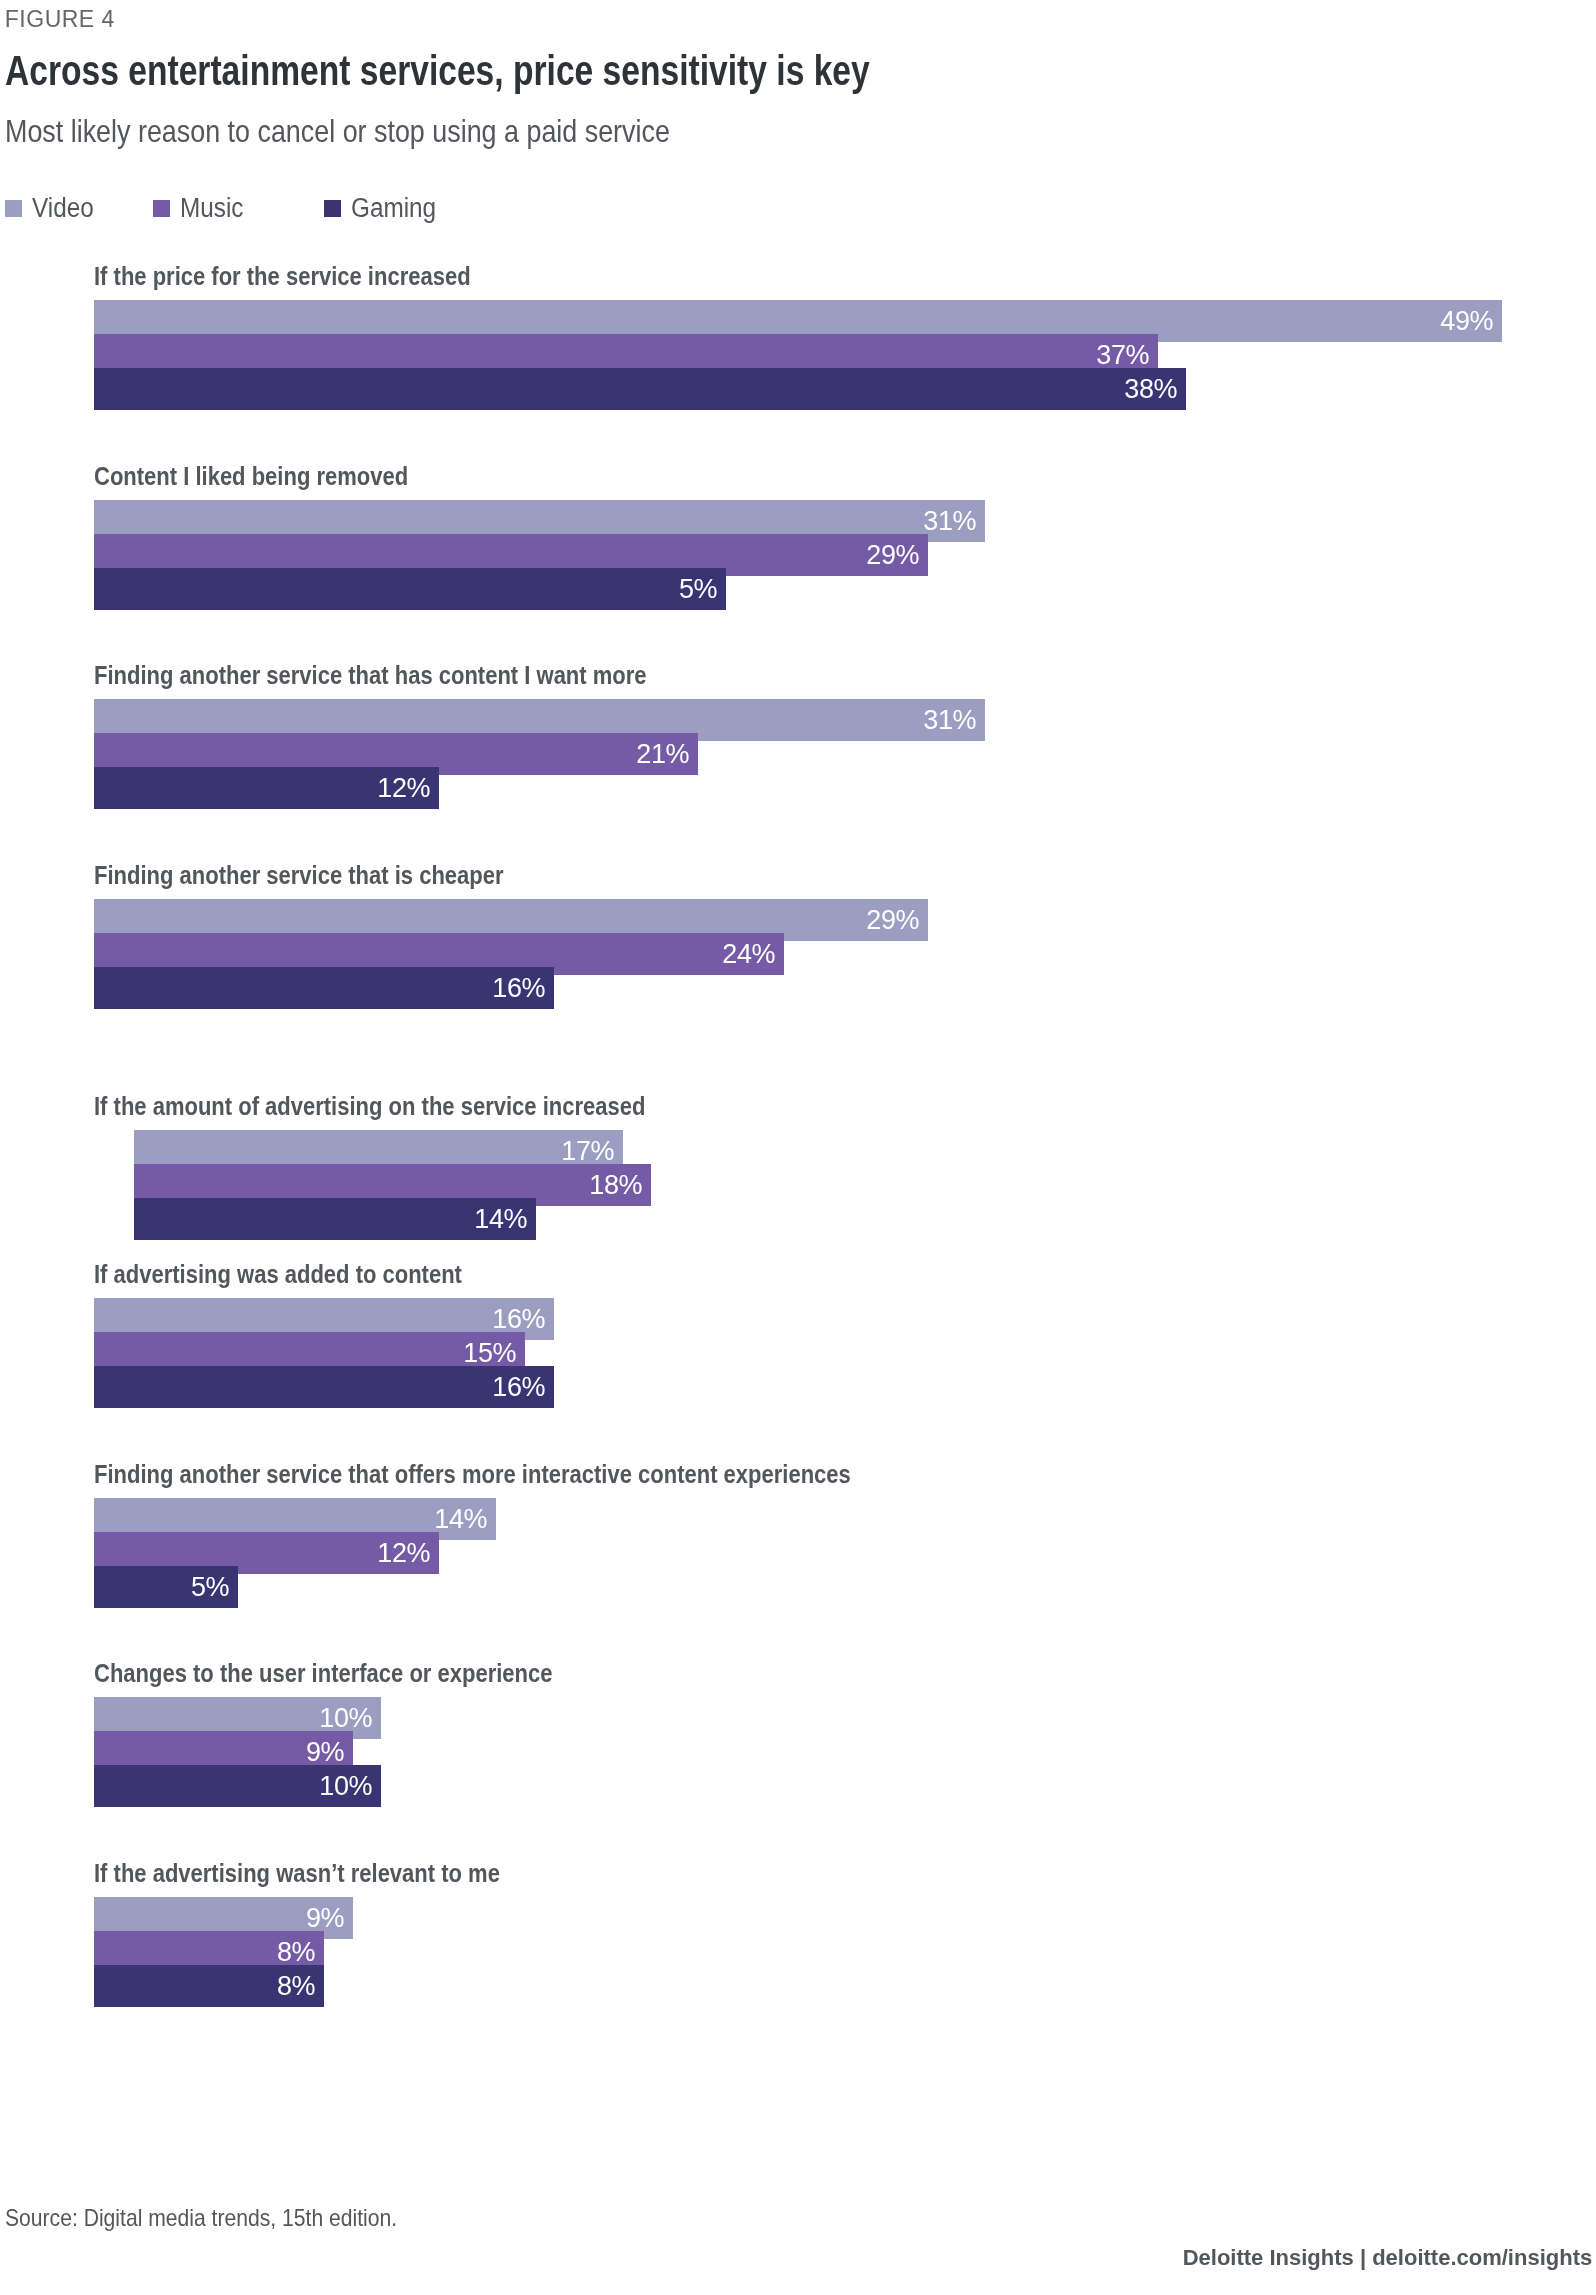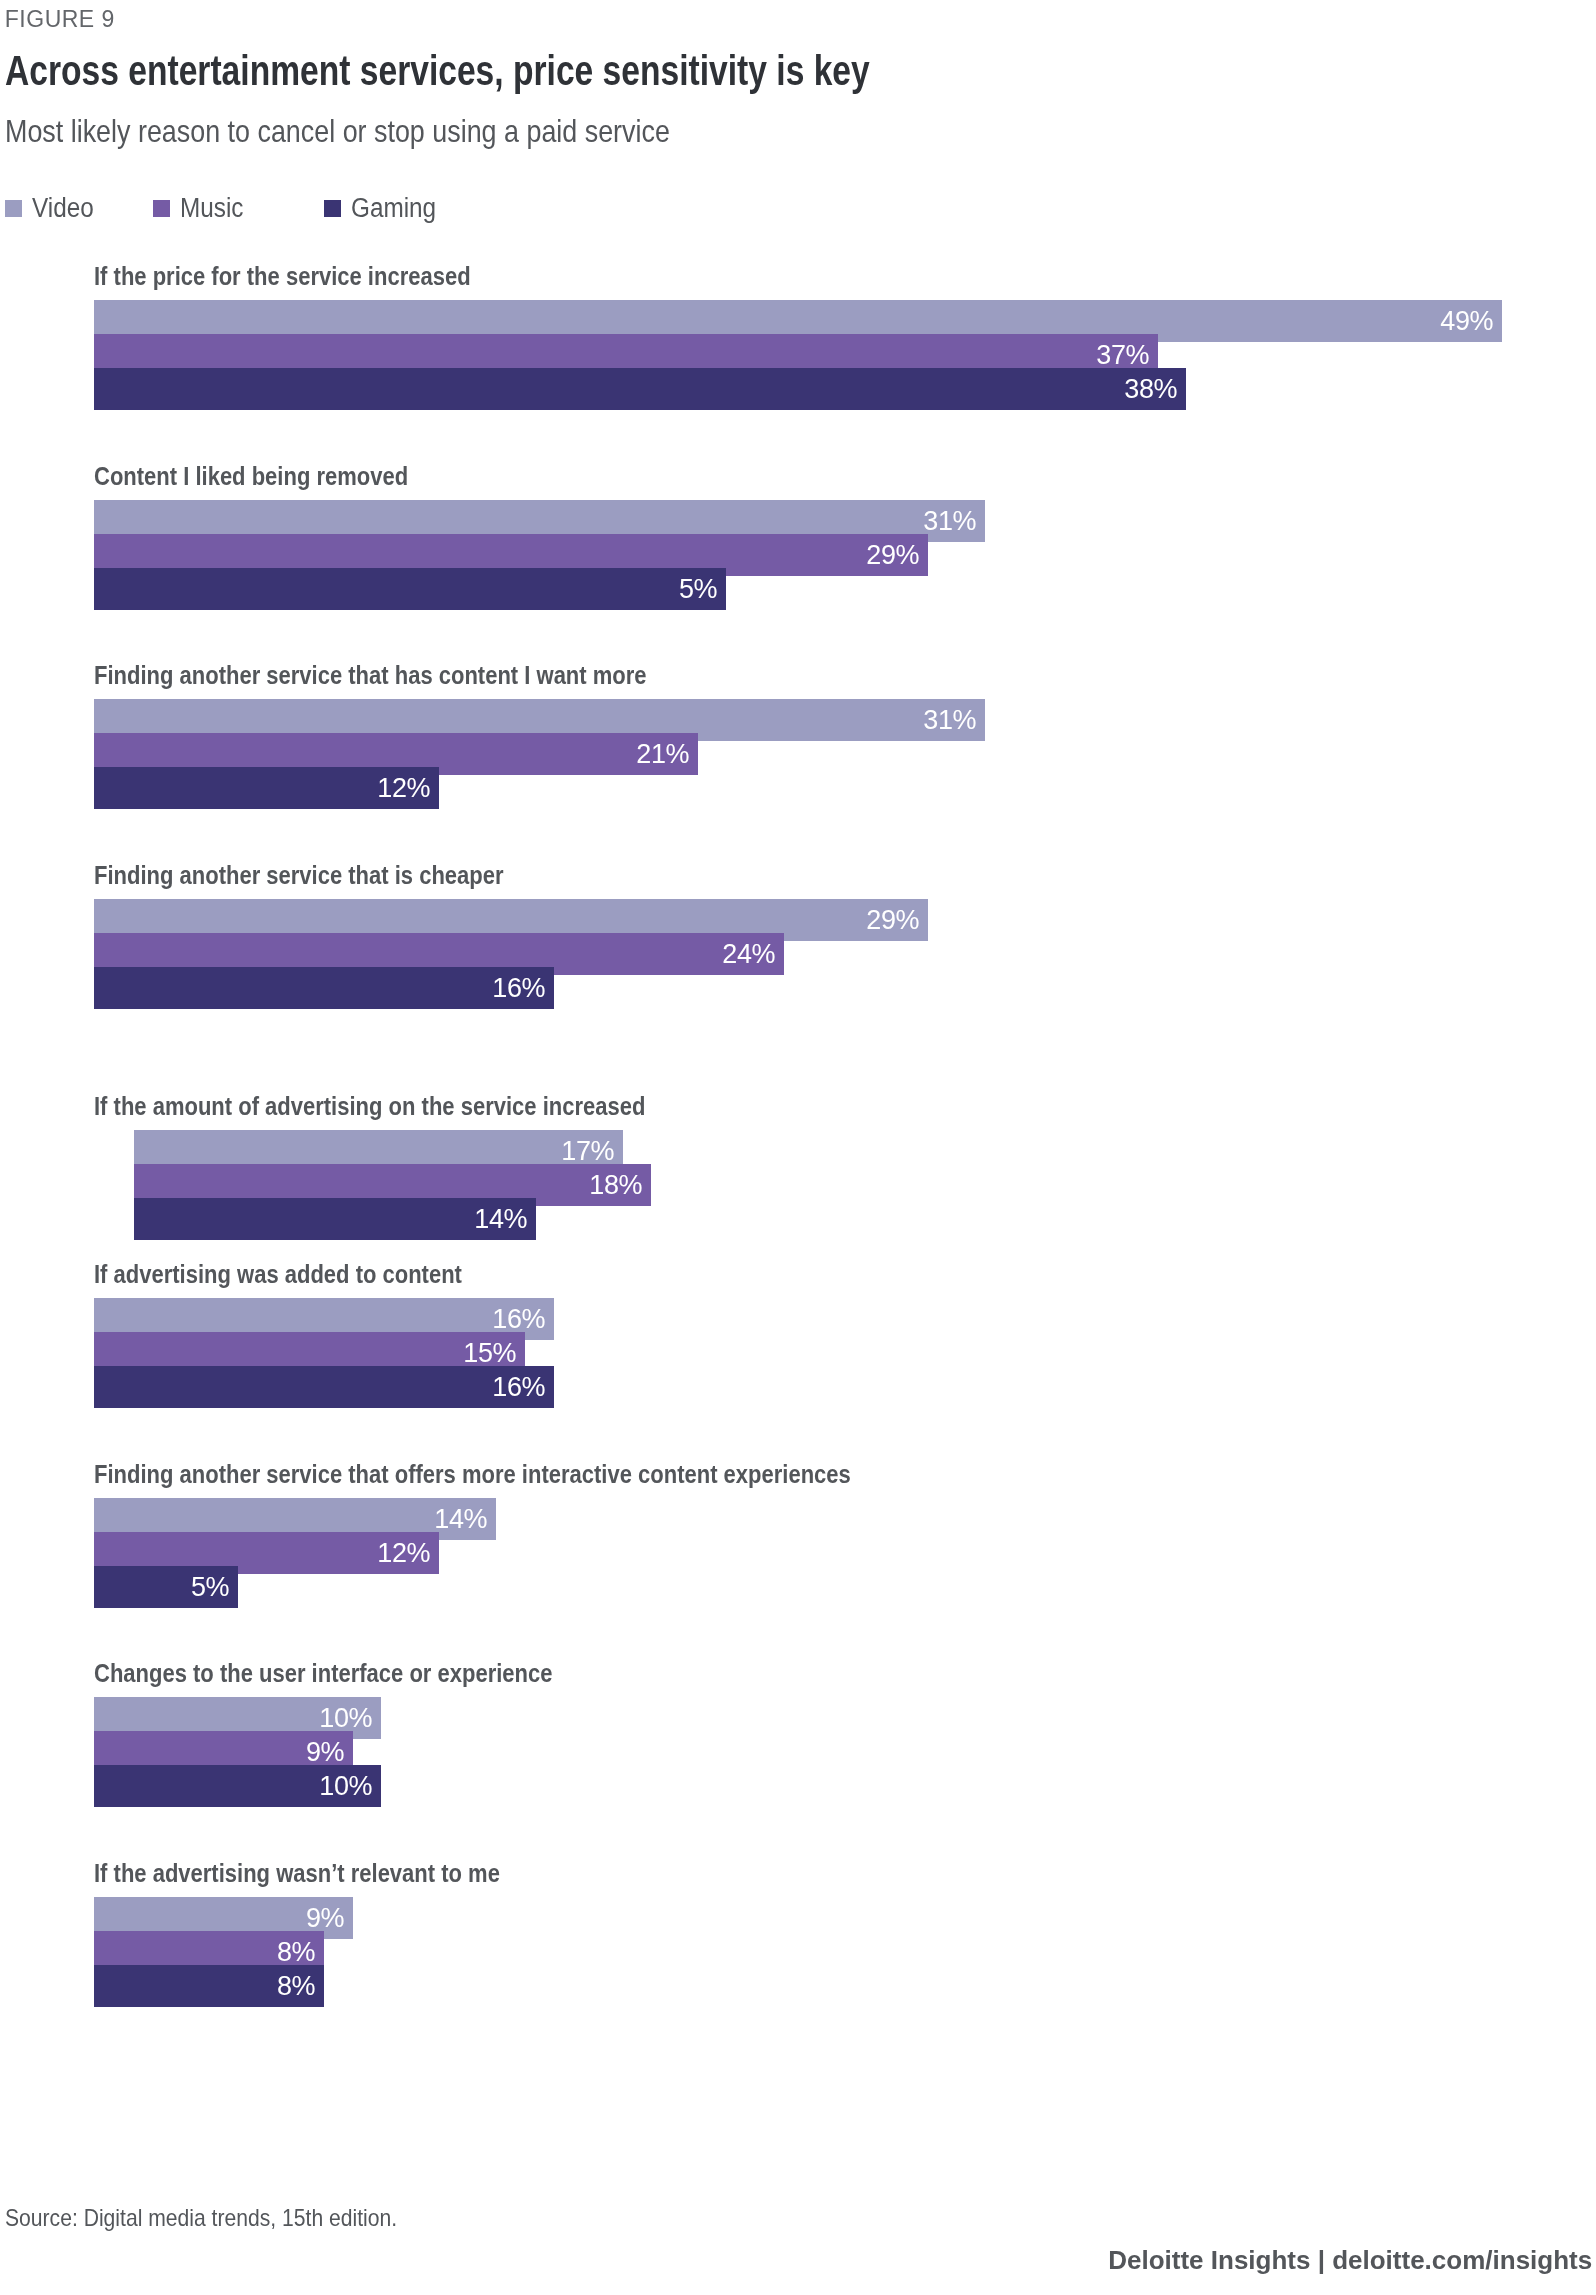--- a/index.html
+++ b/index.html
@@ -153,33 +153,33 @@
     color: #53565a;
     font-family: "Liberation Sans", sans-serif;
     transform: scaleX(0.88);
     transform-origin: left top;
     white-space: nowrap;
   }
   .footer-brand {
     position: absolute;
     right: 4.8px;
     top: 2245px;
-    font-size: 26px;
+    font-size: 22px;
     font-weight: 700;
     color: #53565a;
     font-family: "Liberation Sans", sans-serif;
     white-space: nowrap;
   }
 </style>
 </head>
 <body>
 
 <div id="figure-root">
 
-  <div class="figure-kicker">FIGURE 9</div>
+  <div class="figure-kicker">FIGURE 4</div>
   <div class="figure-title">Across entertainment services, price sensitivity is key</div>
   <div class="figure-subtitle">Most likely reason to cancel or stop using a paid service</div>
 
   <div class="legend" id="legend" style="position: absolute;">
       <div class="legend-item" style="position: absolute; left: 0px;">
         <span class="legend-swatch" style="background: rgb(155, 157, 193);"></span>
         <span class="legend-label">Video</span>
       </div>
       <div class="legend-item" style="position: absolute; left: 148px;">
         <span class="legend-swatch" style="background: rgb(117, 91, 165);"></span>

